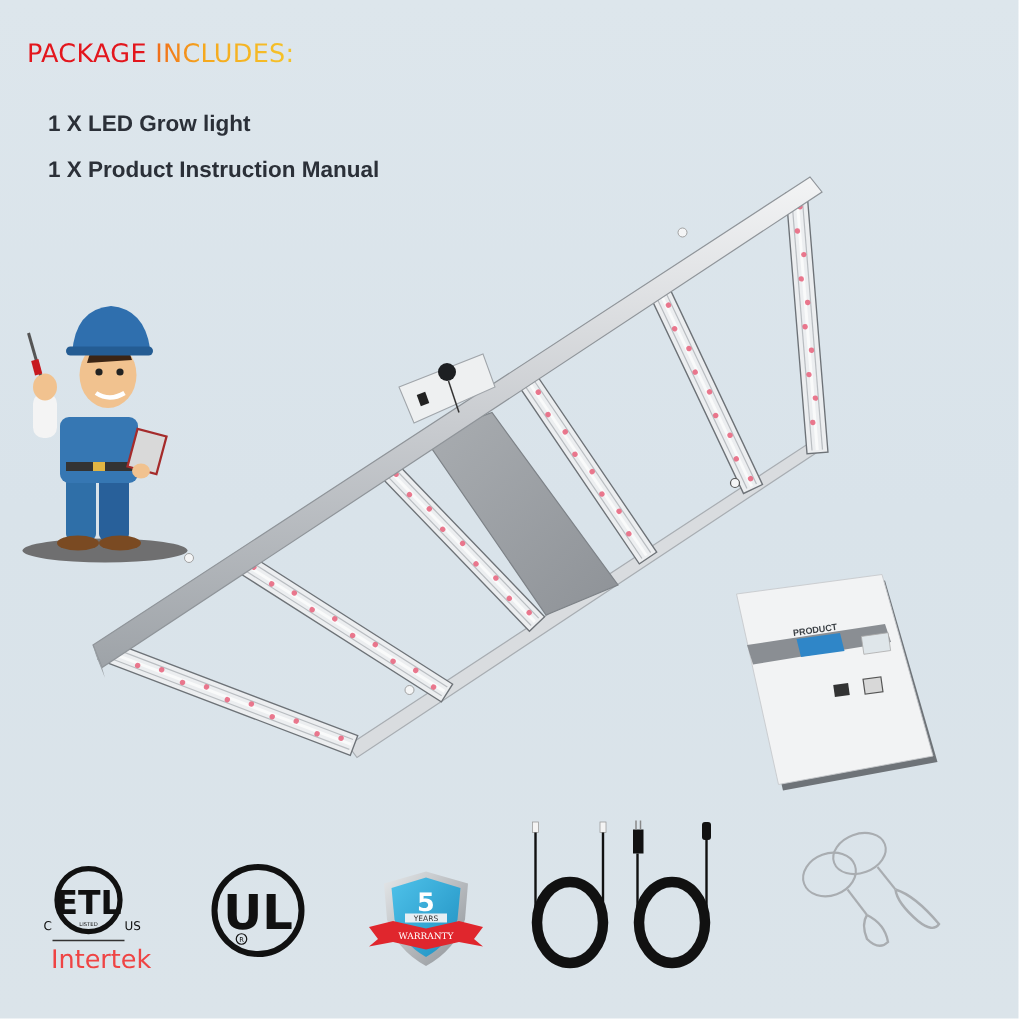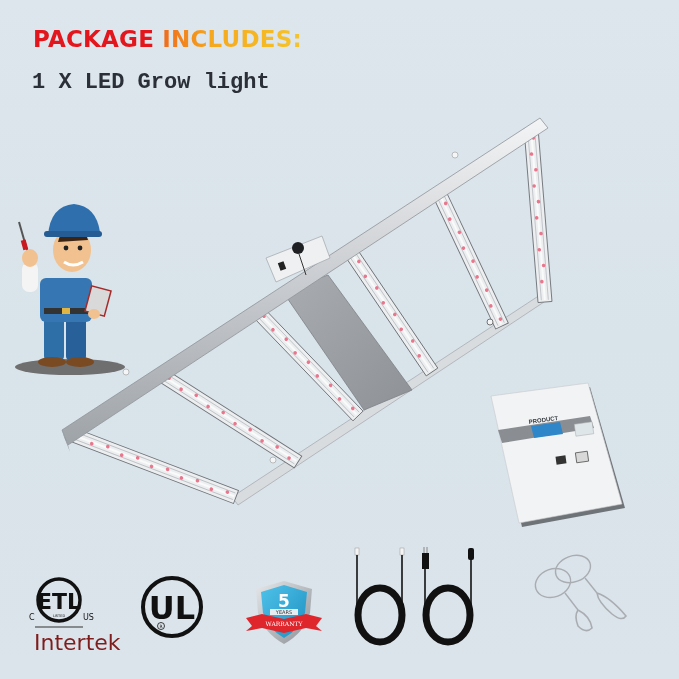--- a/index.html
+++ b/index.html
@@ -2,47 +2,48 @@
 <html><head>
 <meta charset="utf-8">
 <style>
   html, body { margin:0; padding:0; }
   body {
     width:679px; height:679px; overflow:hidden; position:relative;
     background: linear-gradient(180deg, #dde6ec 0%, #d9e3ea 50%, #dbe4ea 100%);
     font-family: "Liberation Sans", sans-serif;
   }
   .title {
-    position:absolute; left:33px; top:26px;
-    font-family: "DejaVu Sans", sans-serif; font-weight:bold;
-    font-size:23px; letter-spacing:0.2px; white-space:nowrap;
+    position:absolute; left:18px; top:26px;
+    font-family: "DejaVu Sans", sans-serif; font-weight:normal;
+    font-size:17px; letter-spacing:0.2px; white-space:nowrap;
   }
   .title .w1 { color:#e3161d; }
   .title .w2 {
     background: linear-gradient(90deg, #f06a1a 0%, #f5a81e 35%, #f5c42a 100%);
     -webkit-background-clip: text; background-clip:text; color:transparent;
   }
   .items { position:absolute; left:32px; top:68px; }
   .item {
-    font-family: Liberation Mono, monospace; font-weight:bold;
-    font-size:22px; color:#2b3038; height:30.5px; line-height:30px; white-space:nowrap;
+    font-family: Liberation Sans, sans-serif; font-weight:bold;
+    font-size:15px; color:#2b3038; height:30.5px; line-height:30px; white-space:nowrap;
   }
   svg.scene { position:absolute; left:0; top:0; }
-  .intertek-label { position:absolute; left:34px; top:630px; font-size:22px; color:#7f1d1d; font-family:"DejaVu Sans", sans-serif; }
+  .intertek-label { position:absolute; left:34px; top:630px; font-size:17px; color:#ef4444; font-family:"DejaVu Sans", sans-serif; }
 </style>
 </head>
 <body>
 
 <div class="title">
   <span class="w1">PACKAGE</span>
   <span class="w2">INCLUDES:</span>
 </div>
 
 <div class="items">
   <div class="item">1 X LED Grow light</div>
+  <div class="item">1 X Product Instruction Manual</div>
 </div>
 
 <svg class="scene" width="679" height="679" viewBox="0 0 679 679">
   <defs>
     <linearGradient id="railG" x1="0" y1="0" x2="0" y2="1">
       <stop offset="0" stop-color="#f3f4f5"></stop>
       <stop offset="0.5" stop-color="#c9ccd0"></stop>
       <stop offset="1" stop-color="#9ea3a8"></stop>
     </linearGradient>
     <linearGradient id="barG" x1="0" y1="0" x2="1" y2="0">

